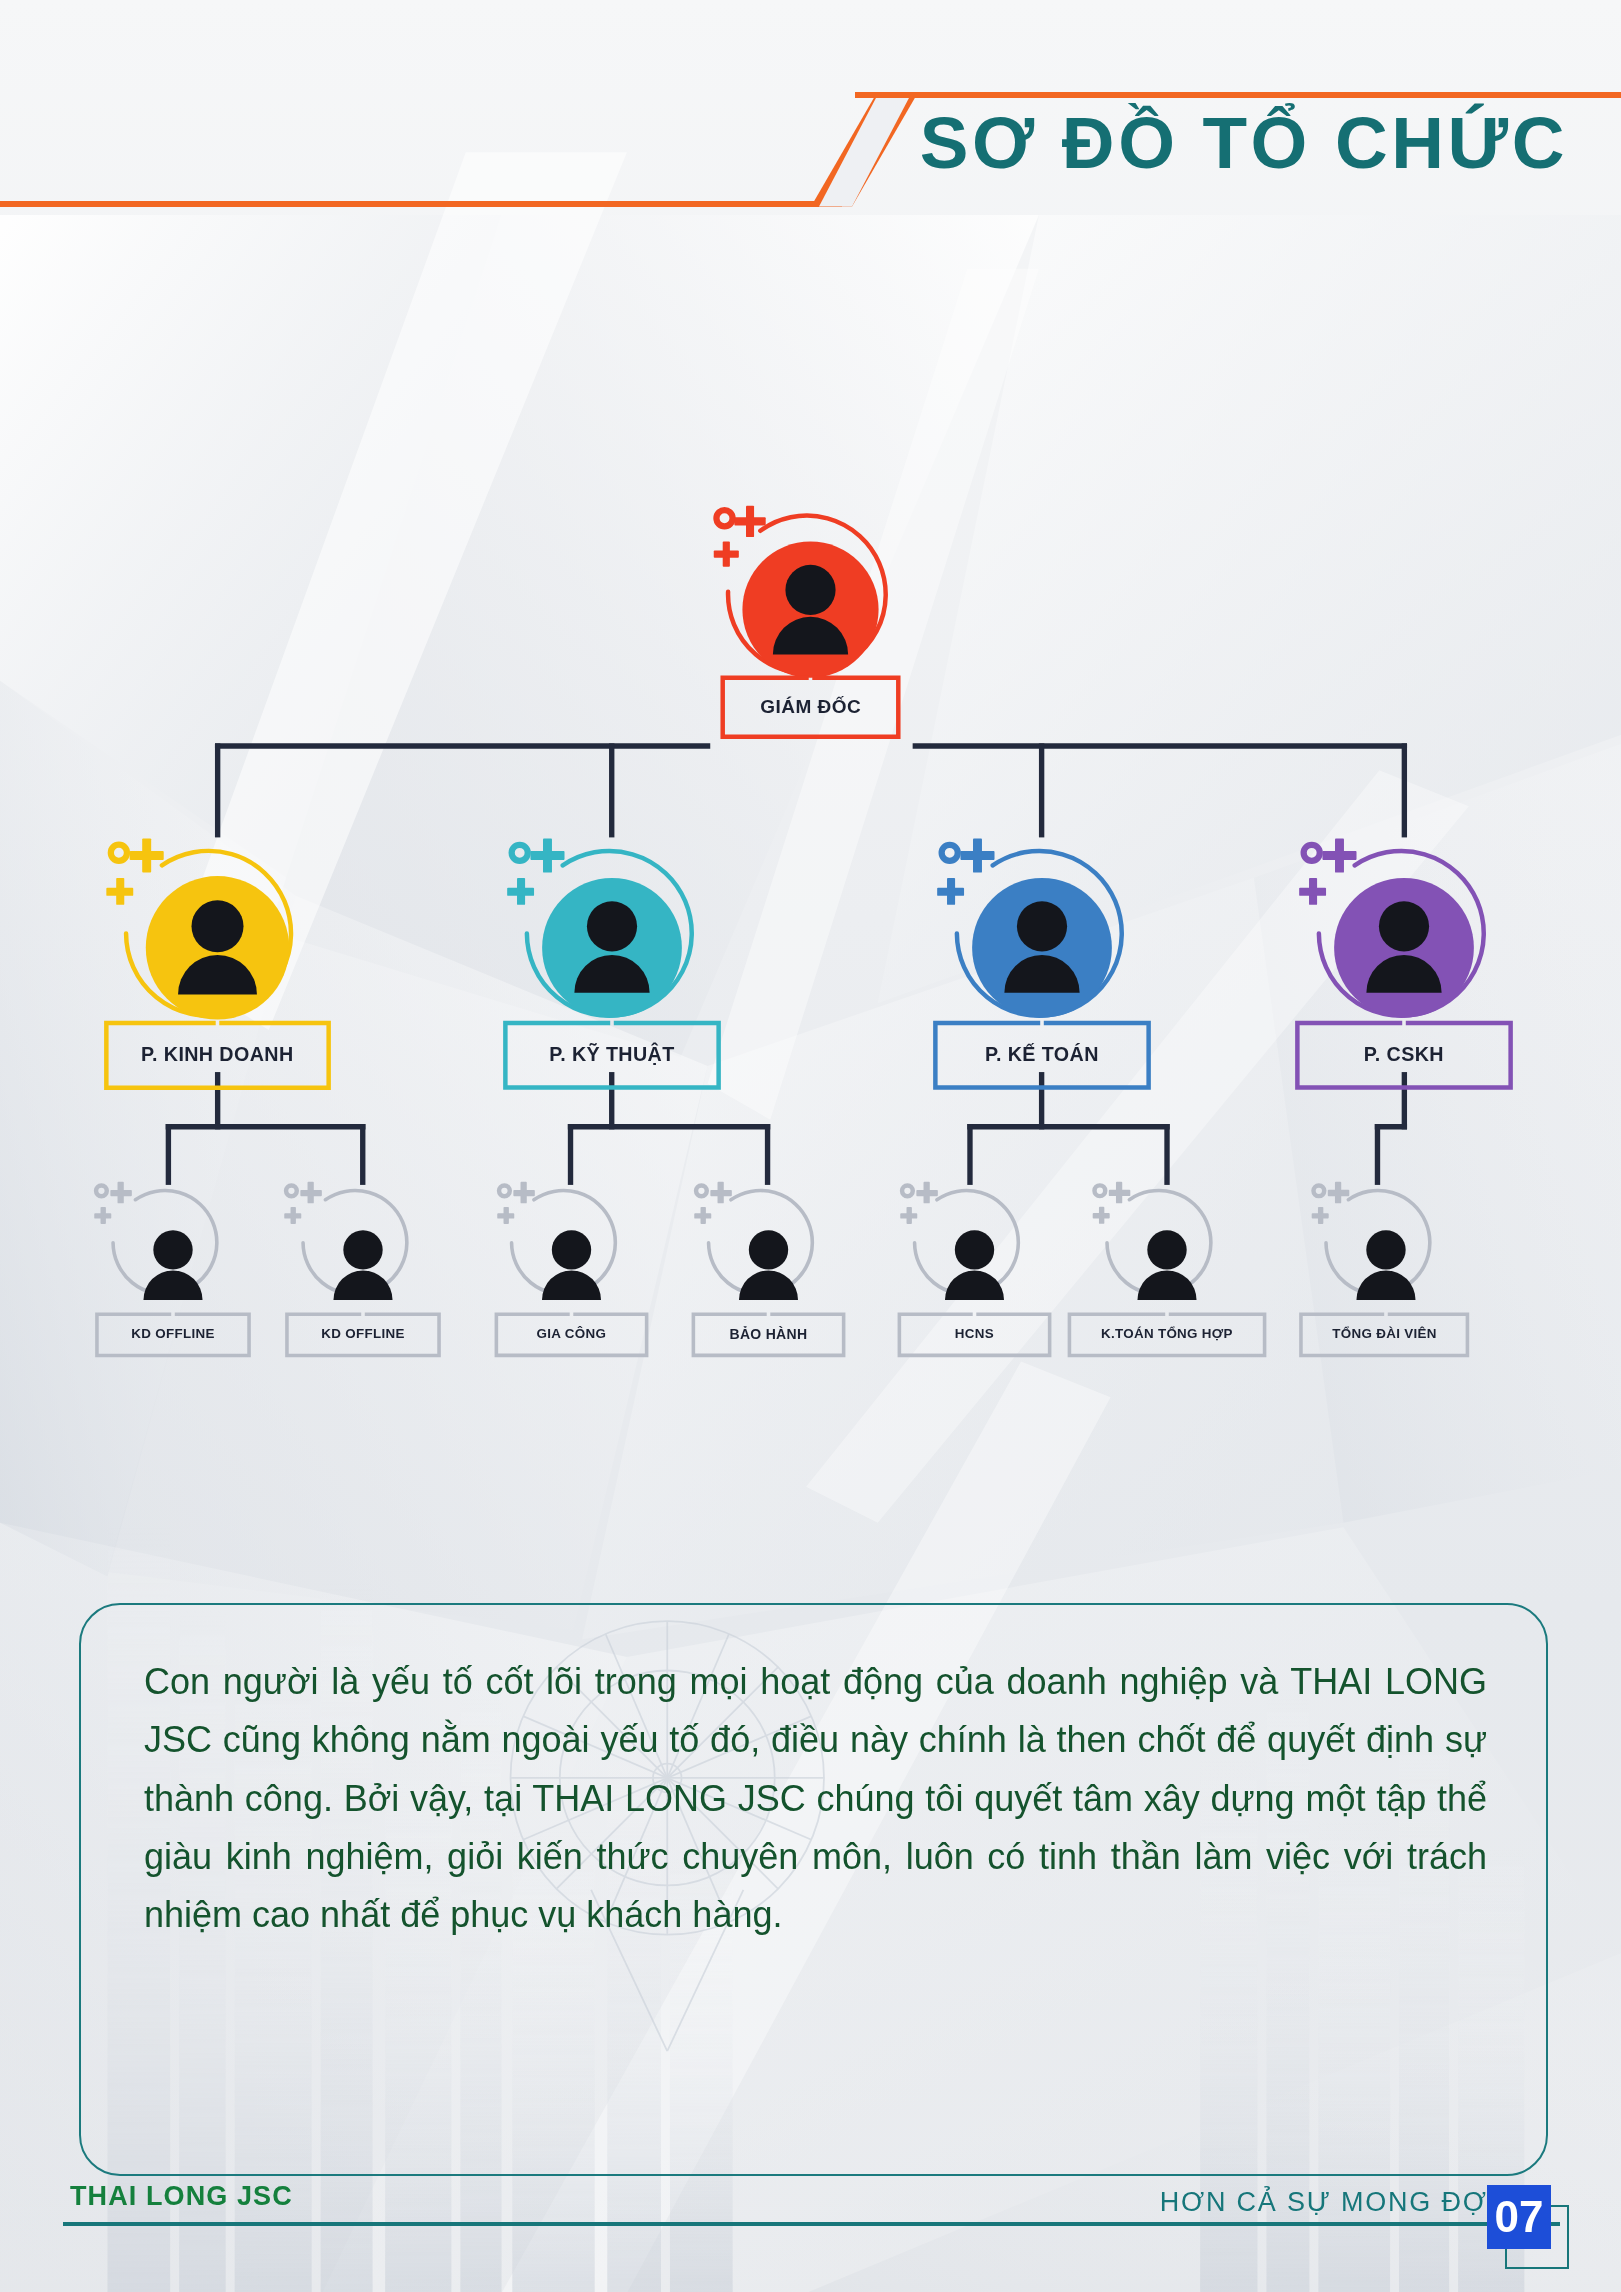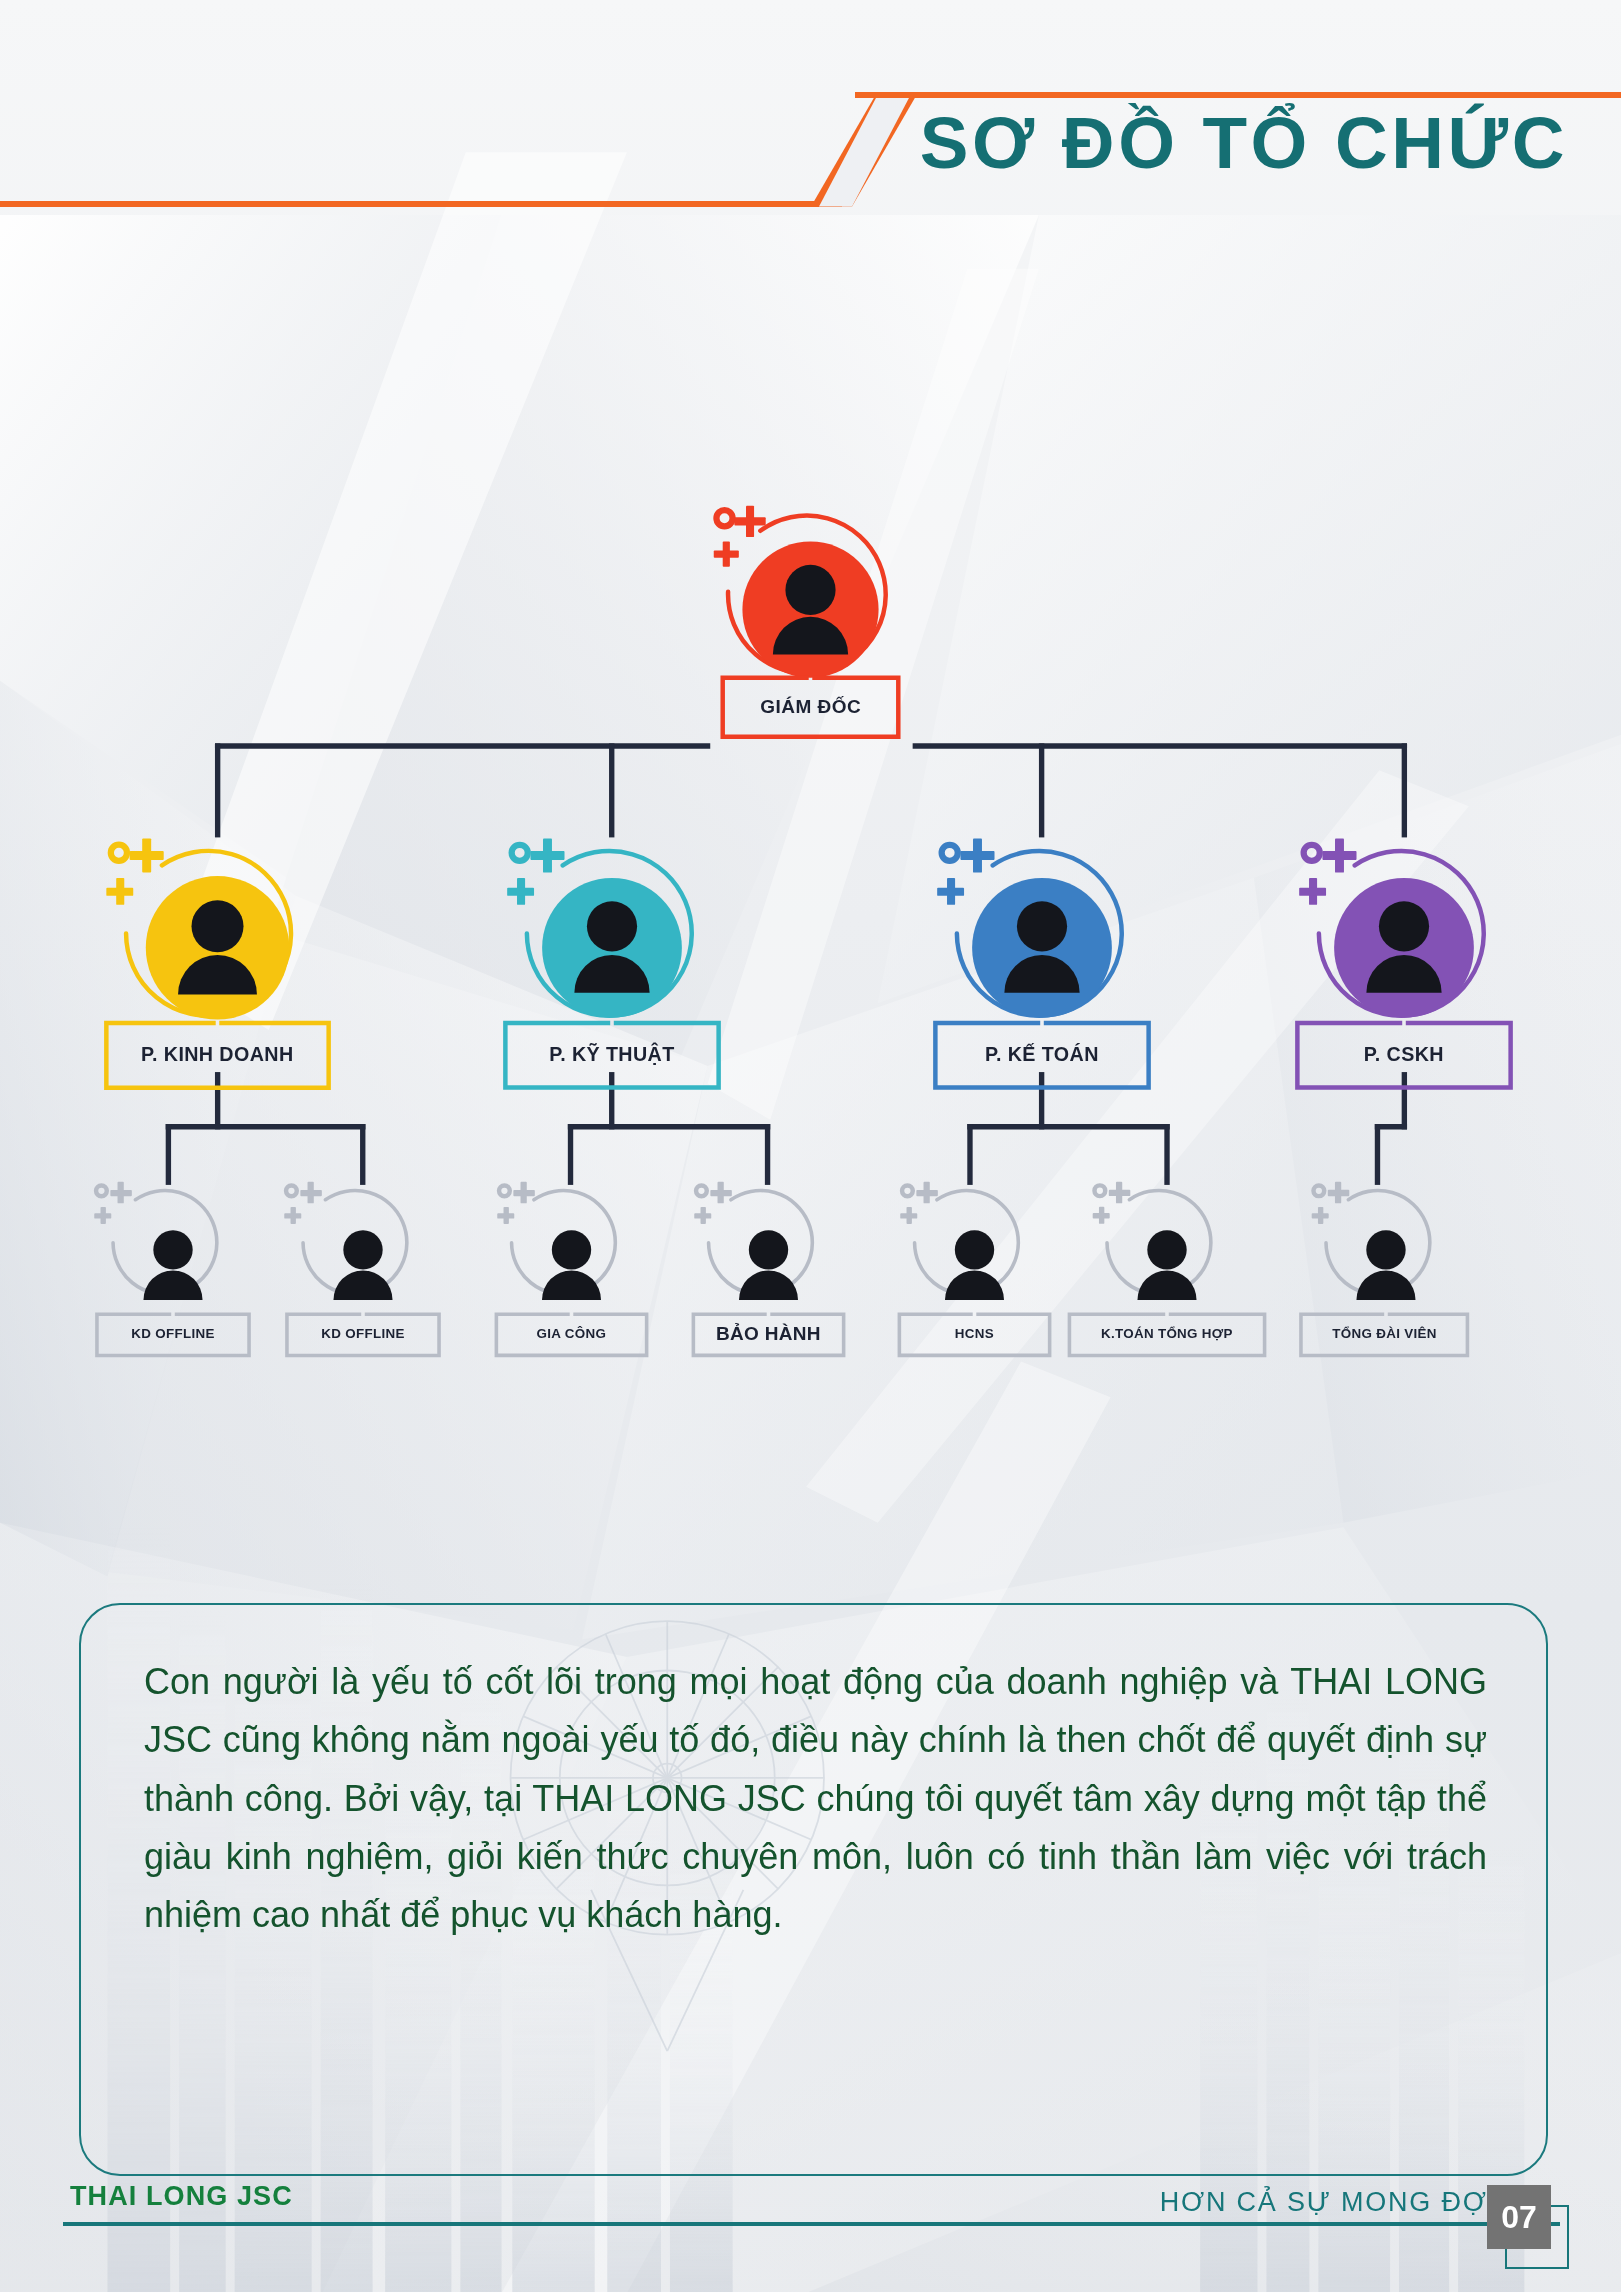--- a/index.html
+++ b/index.html
@@ -51,21 +51,21 @@
   
   .footer{position:absolute;left:0;top:2185px;width:1622px;height:107px;z-index:8;}
   .foot-rule{position:absolute;left:63px;top:37px;width:1497px;height:3.6px;background:#17767a;}
   .brand{position:absolute;left:70px;top:-3.6px;font-size:27px;font-weight:bold;
          letter-spacing:1.1px;color:#15803d;}
   .tagline{position:absolute;right:125px;top:1.8px;font-size:27px;letter-spacing:1.8px;
            color:#16767a;white-space:nowrap;}
   .pgnum-outline{position:absolute;left:1505px;top:19.7px;width:64px;height:64px;
            border:2.7px solid #17767a;box-sizing:border-box;}
   .pgnum{position:absolute;left:1487px;top:0px;width:64px;height:64px;
-         background:#737373;color:#fff;font-size:32px;font-weight:bold;
+         background:#1d4ed8;color:#fff;font-size:44px;font-weight:bold;
          display:flex;align-items:center;justify-content:center;}
 </style>
 </head>
 <body>
 
 <div class="bg">
   <svg viewBox="0 0 1811 2560" preserveAspectRatio="none">
     <defs>
       <linearGradient id="gA" x1="0" y1="0" x2="1" y2="1">
         <stop offset="0%" stop-color="#ffffff" stop-opacity="0.95"></stop>
@@ -389,21 +389,21 @@
         <path d="M 48 22 A 58 58 0 1 1 23 70"></path>
       </g>
       <g fill="#14161c">
         <circle cx="90" cy="78" r="22"></circle>
         <path d="M 57 134 a 33 33 0 0 1 66 0 z"></path>
       </g>
       <g fill="none" stroke="#b7bcc6" stroke-width="4">
         <path d="M 88 150 L 6 150 L 6 196 L 174 196 L 174 150 L 92 150"></path>
       </g>
     </svg>
-    <div class="label" style="left:5.4px;top:134px;width:150px;height:41px;font-size:19px;letter-spacing:0.3px;">BẢO HÀNH</div>
+    <div class="label" style="left:5.4px;top:134px;width:150px;height:41px;font-size:14px;letter-spacing:0.3px;">BẢO HÀNH</div>
   </div>
 
   <div class="node" style="left:894px;top:1180px;width:161px;height:188px;">
     <svg width="161" height="188" viewBox="0 0 180 210" style="position:absolute;left:0;top:0;">
       <g fill="#b7bcc6">
         <circle cx="15" cy="12" r="6" fill="none" stroke="#b7bcc6" stroke-width="5"></circle>
         <rect x="33" y="2" width="7" height="24" rx="1"></rect>
           <rect x="25" y="11" width="24" height="7" rx="1"></rect>
         <rect x="14" y="30" width="6" height="19" rx="1"></rect>
           <rect x="7" y="37" width="19" height="6" rx="1"></rect>

